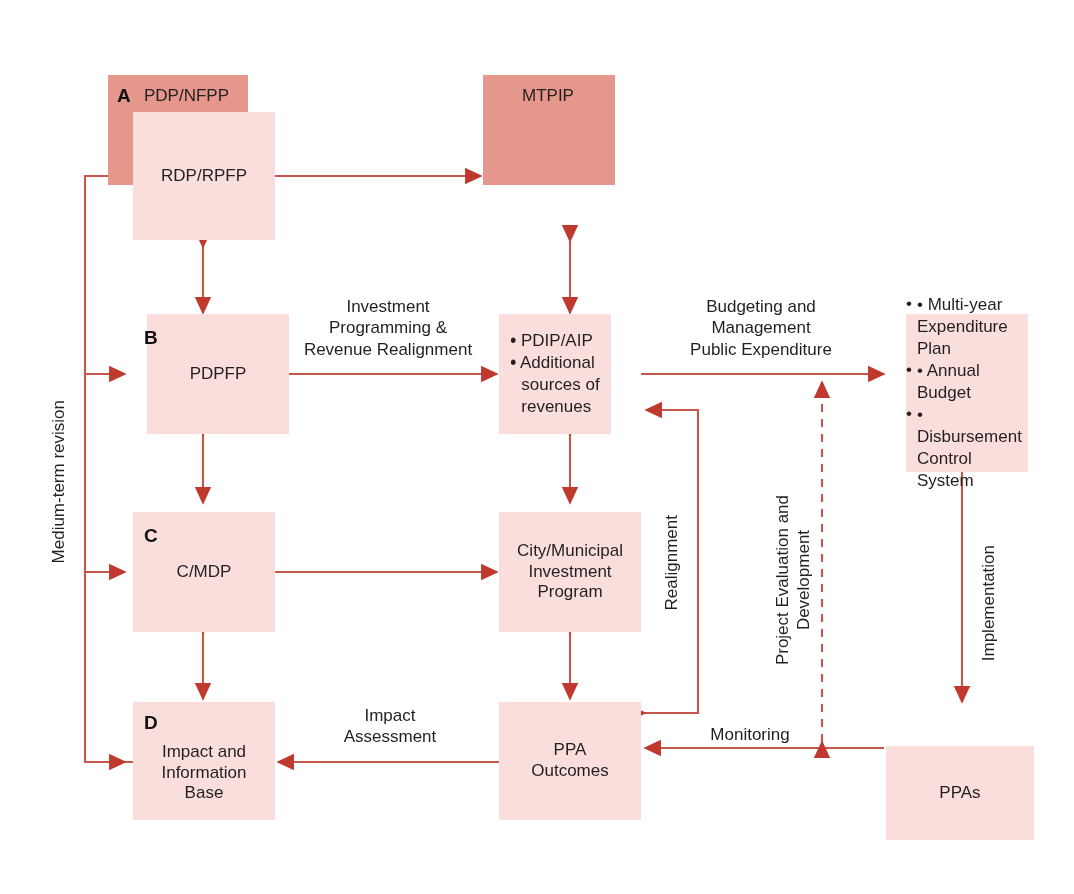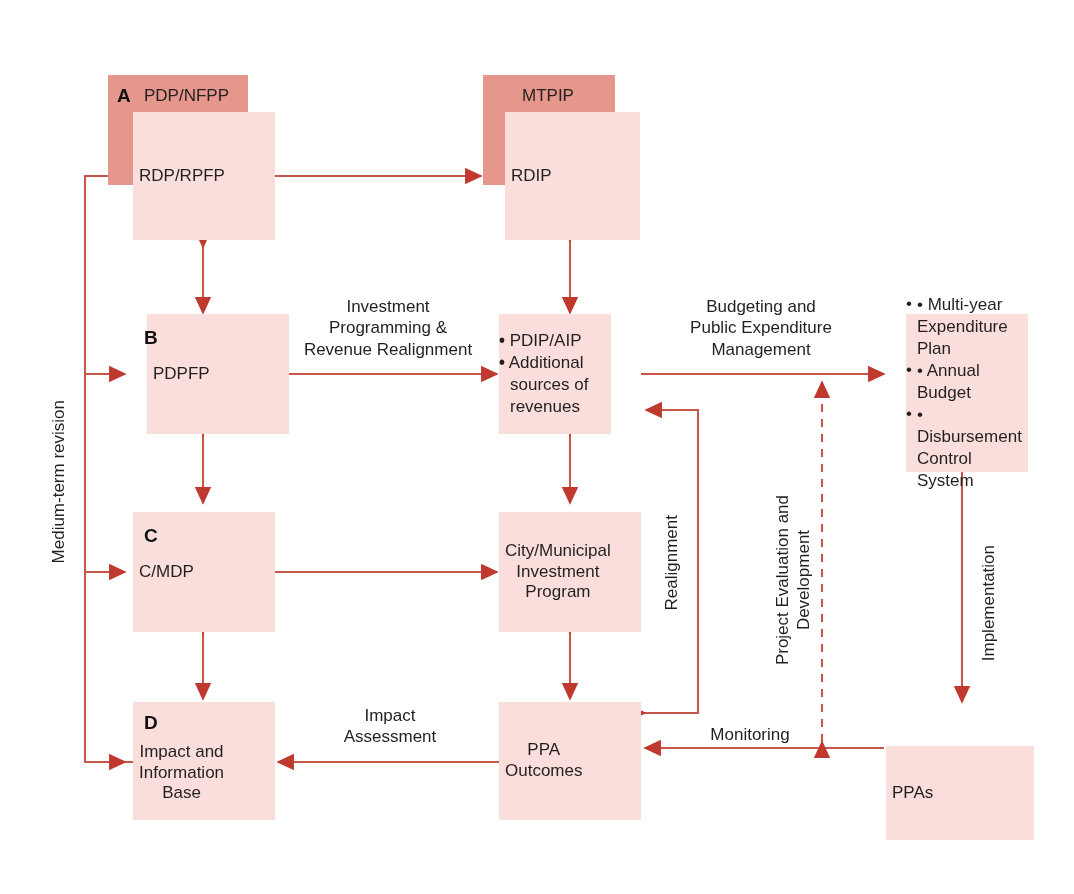--- a/index.html
+++ b/index.html
@@ -1,19 +1,19 @@
 <!DOCTYPE html>
 <html><head>
 <meta charset="utf-8">
 <style>
   html,body{margin:0;padding:0;background:#ffffff;}
   body{width:1074px;height:894px;font-family:"Liberation Sans",sans-serif;color:#231f20;}
   #stage{position:relative;width:1074px;height:894px;overflow:hidden;background:#fff;}
   svg#wires{position:absolute;left:0;top:0;width:1074px;height:894px;}
-  .box{position:absolute;box-sizing:border-box;display:flex;align-items:center;
+  .box{position:absolute;box-sizing:border-box;display:flex;align-items:center;justify-content:center;
        text-align:center;line-height:1.22;}
   .light{background:#fadedc;}
   .dark{background:#e5978c;}
   .bt{font-size:17px;color:#231f20;padding:0 6px;}
   .tagtxt{position:absolute;font-size:17px;color:#231f20;}
   .letter{position:absolute;font-size:19px;font-weight:bold;color:#111;}
   .bullets{text-align:left;font-size:17px;line-height:1.3;}
   .bullets div{position:relative;padding-left:11px;}
   .bullets div.b:before{content:"\2022";position:absolute;left:0;top:-1px;}
   .bullets div.cont{padding-left:11px;}
@@ -82,23 +82,20 @@
   <span class="tagtxt" style="left:144px;top:86px;">PDP/NFPP</span>
 
   <div class="box light" style="left:133px;top:112px;width:142px;height:128px;">
     <span class="bt">RDP/RPFP</span>
   </div>
 
   <div class="box dark" style="left:483px;top:75px;width:132px;height:110px;align-items:flex-start;justify-content:center;">
   </div>
   <span class="tagtxt" style="left:522px;top:86px;">MTPIP</span>
 
-  <div class="box light" style="left:505px;top:112px;width:135px;height:128px;">
-    <span class="bt">RDIP</span>
-  </div>
 
   <div class="box light" style="left:133px;top:314px;width:142px;height:120px;margin-left:14px;">
     <span class="bt">PDPFP</span>
   </div>
   <span class="letter" style="left:144px;top:327px;">B</span>
 
   <div class="box light" style="left:499px;top:314px;width:112px;height:120px;">
     <div class="bullets">
       <div class="b" style="padding-left:0">• PDIP/AIP</div>
       <div class="b" style="padding-left:0">• Additional</div>
@@ -152,22 +149,22 @@
   </div>
 
   <div class="elabel" style="left:283px;top:296px;width:210px;">
     <div>Investment</div>
     <div>Programming &amp;</div>
     <div>Revenue Realignment</div>
   </div>
 
   <div class="elabel" style="left:655px;top:296px;width:212px;text-align:center;">
     <div>Budgeting and</div>
+    <div>Management</div>
     <div>Public Expenditure</div>
-    <div>Management</div>
   </div>
 
   <div class="elabel" style="left:300px;top:705px;width:180px;">
     <div>Impact</div>
     <div>Assessment</div>
   </div>
 
   <div class="elabel" style="left:660px;top:724px;width:180px;">Monitoring</div>
 
   <div class="vlabel" style="left:48px;top:400px;">Medium-term revision</div>

